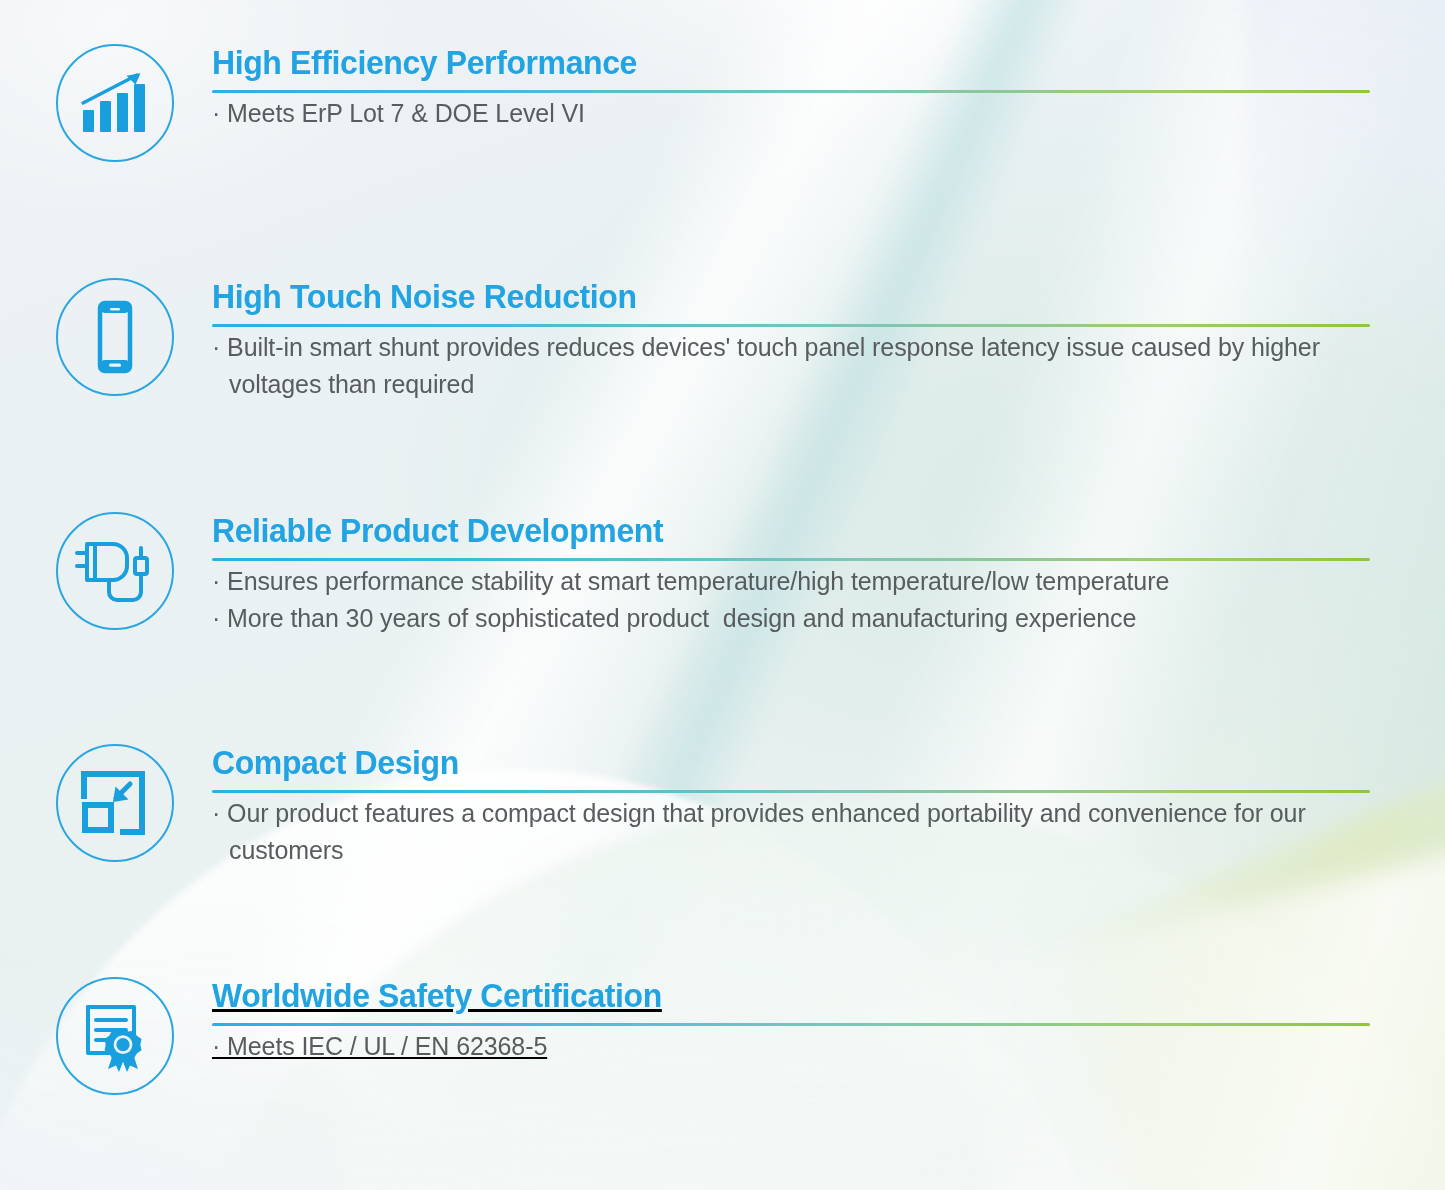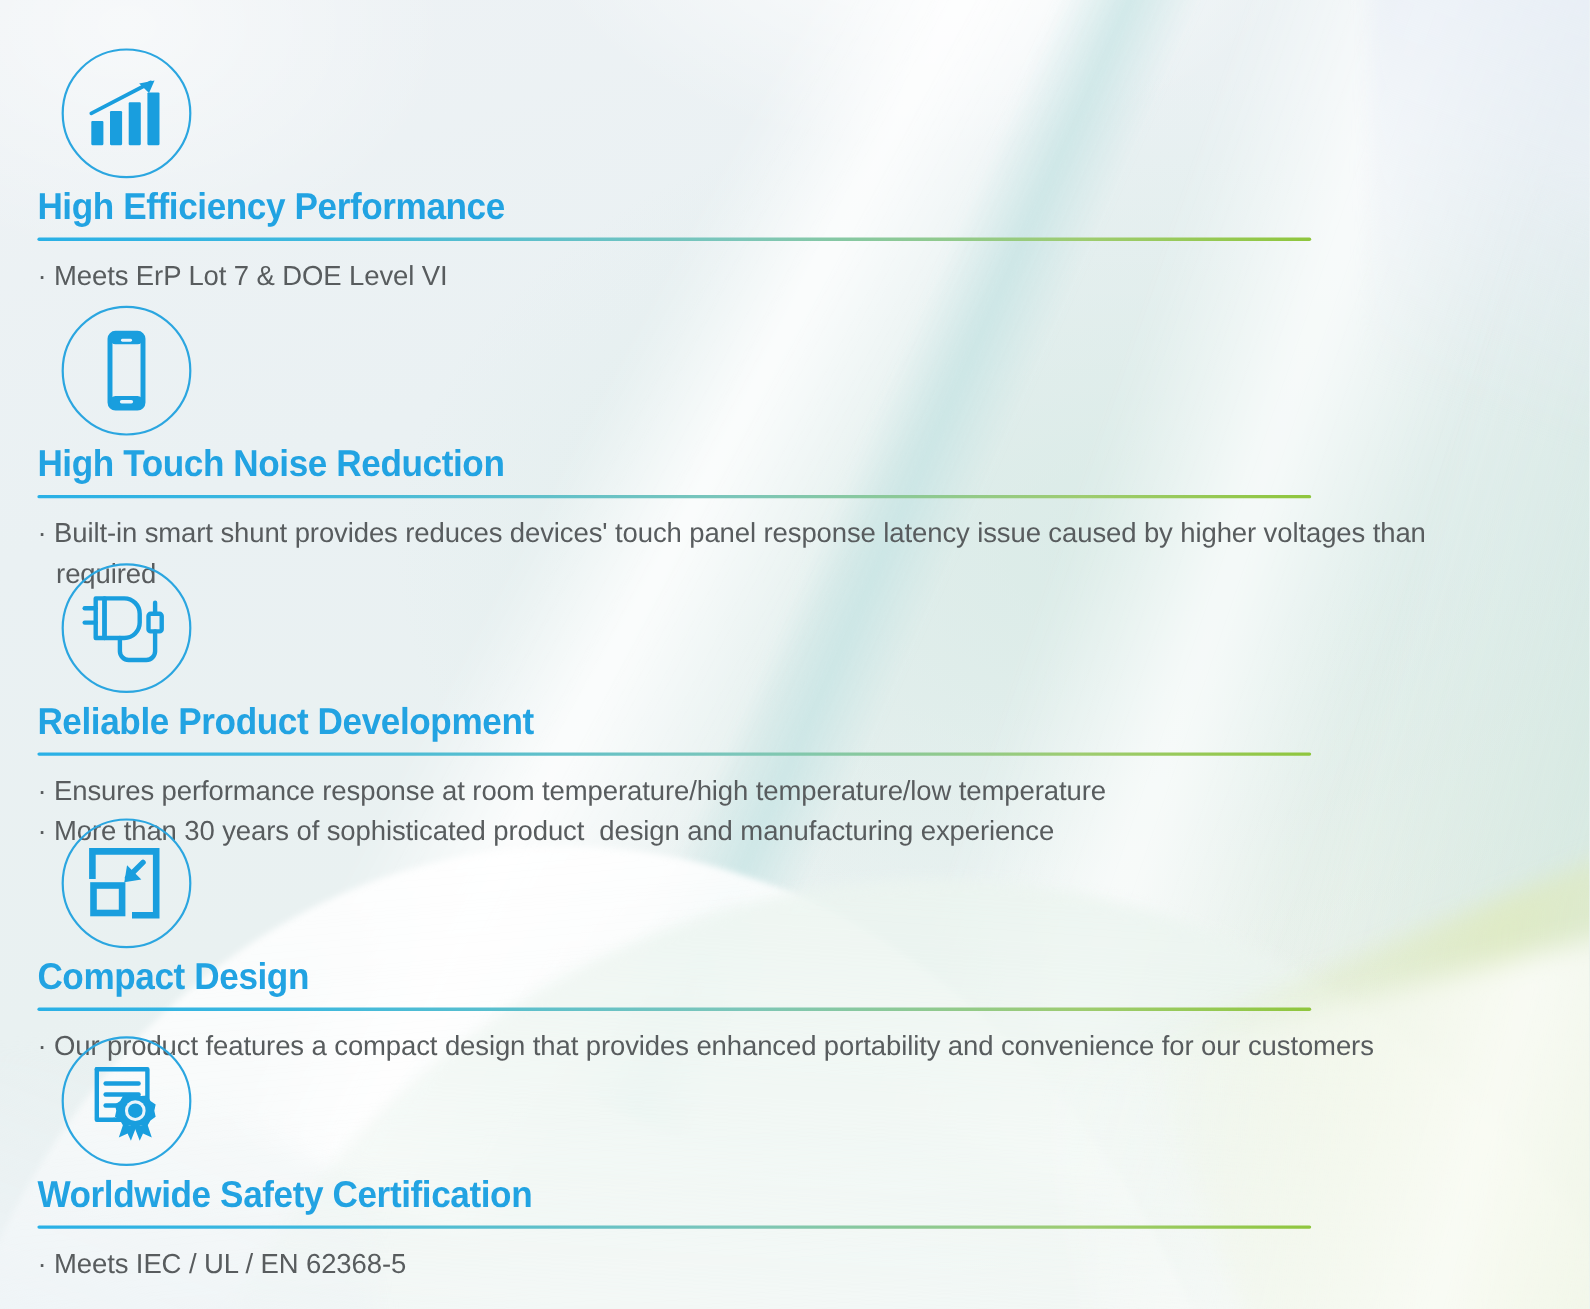--- a/index.html
+++ b/index.html
@@ -129,21 +129,20 @@
     z-index: 5;
     padding: 0;
   }
 
   .feature {
     position: absolute;
     display: flex;
     align-items: flex-start;
     left: 0;
     width: 1445px;
-    flex-direction: column;
   }
 
   .icon-wrap {
     width: 126px;
     flex: 0 0 126px;
     display: flex;
     justify-content: center;
     padding-left: 52px;
     box-sizing: content-box;
   }
@@ -180,40 +179,40 @@
 
   .divider {
     height: 3px;
     margin-top: 9px;
     background: linear-gradient(90deg, #29b0e6 0%, #3fb9dd 22%, #7cc6b9 55%, #9ecc70 82%, #8fc63d 100%);
     width: 1158px;
     border-radius: 2px;
   }
 
   .feature-lines {
-    margin-top: 14px;
+    margin-top: 2px;
   }
   .feature-line {
     font-size: 25px;
     color: #585c5e;
     line-height: 1.48;
     letter-spacing: -0.1px;
     white-space: pre-wrap;
   }
   .line-indent {
     padding-left: 17px;
     text-indent: -17px;
   }
 
   
   #feature-0 { top: 44px; }
   #feature-1 { top: 278px; }
   #feature-2 { top: 512px; }
   #feature-3 { top: 744px; justify-content: center; }
-  #feature-4 { top: 942px; }
+  #feature-4 { top: 977px; text-decoration: underline; }
 </style>
 </head>
 <body>
 
 <div class="page">
 
   <div class="bg-layer bg-base"></div>
   <div class="bg-layer bg-greenwash"></div>
   <div class="bg-layer bg-topglow"></div>
   <div class="streak streak-a"></div>
@@ -289,21 +288,21 @@
               <rect x="62" y="24" width="12" height="16" rx="2"></rect>
               <path d="M68 24 V14"></path>
             </g>
           </svg>
         </div>
       </div>
       <div class="feature-body">
         <div class="feature-title">Reliable Product Development</div>
         <div class="divider"></div>
         <div class="feature-lines">
-          <div class="feature-line line-indent">· Ensures performance response at room temperature/high temperature/low temperature</div>
+          <div class="feature-line line-indent">· Ensures performance stability at smart temperature/high temperature/low temperature</div>
           <div class="feature-line line-indent">· More than 30 years of sophisticated product  design and manufacturing experience</div>
         </div>
       </div>
     </div>
 
     <div class="feature" id="feature-3">
       <div class="icon-wrap">
         <div class="icon-circle">
           <svg width="70" height="68" viewBox="0 0 70 68">
             <g fill="none" stroke="#199ede" stroke-width="6" stroke-linejoin="miter">

